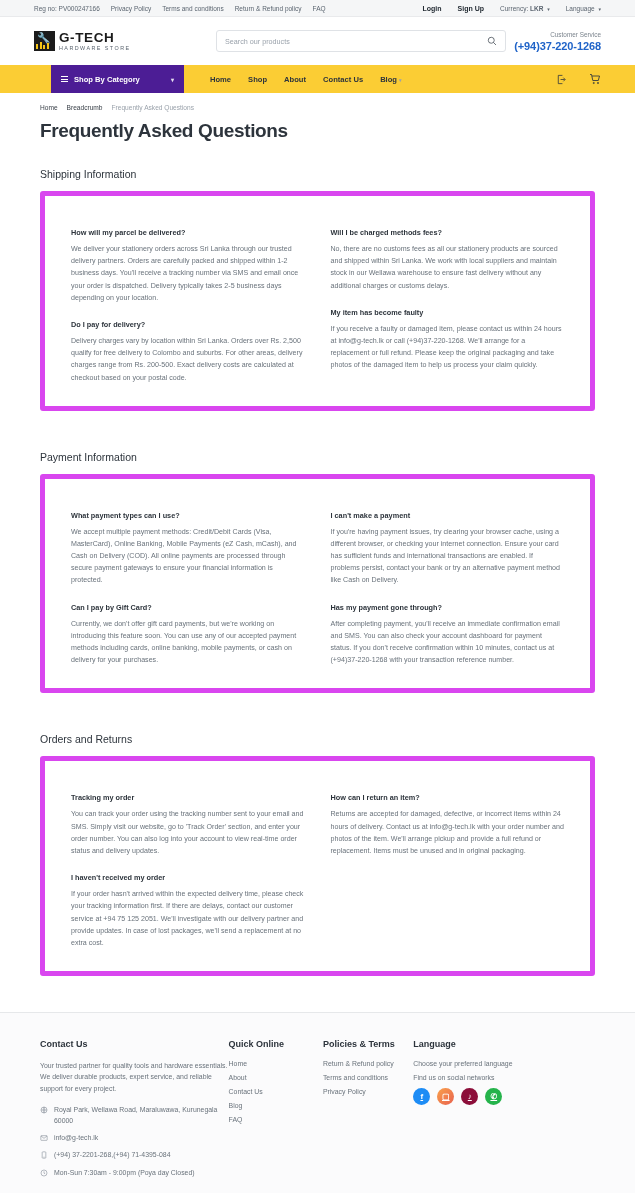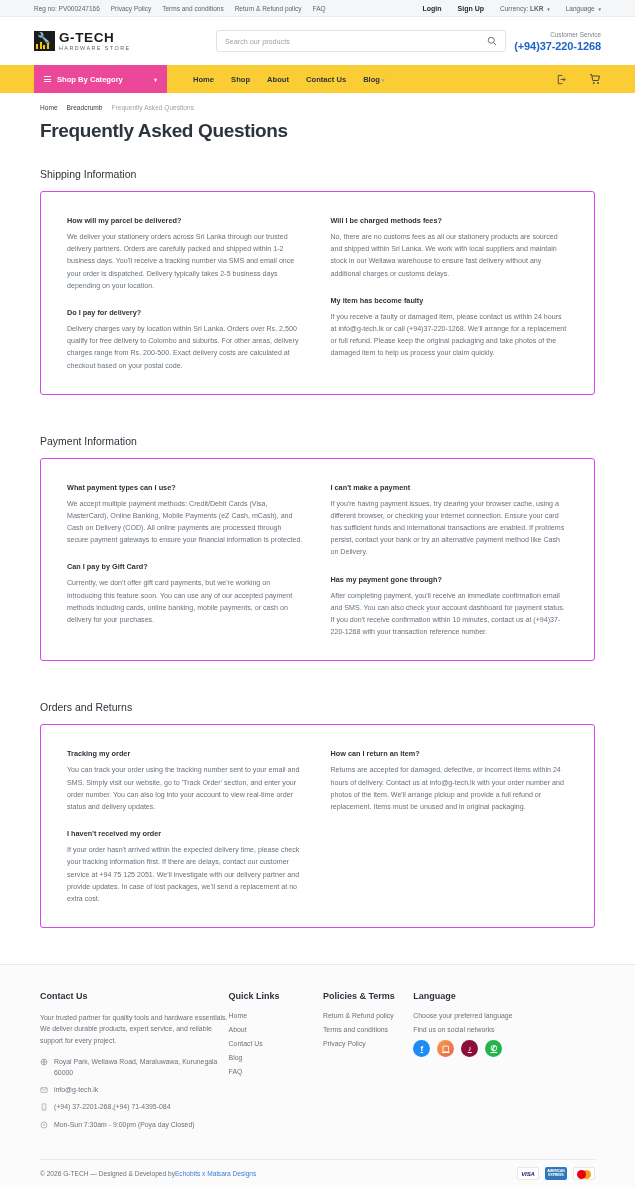--- a/index.html
+++ b/index.html
@@ -75,23 +75,23 @@
   .cs { margin-left: auto; text-align: right; }
   .cs .lbl { font-size: 6.4px; color: #7b848d; line-height: 9px; }
   .cs .num { font-size: 11px; font-weight: bold; color: #1f63c8; line-height: 14px; letter-spacing: -0.1px; }
 
   
   .nav {
     height: 28px; background: #fbcd34; display: flex; align-items: center;
     padding: 0 34px;
   }
   .cat-btn {
-    width: 133px; height: 28px; background: #ec4899; color: #fff;
+    width: 133px; height: 28px; background: #4c1d95; color: #fff;
     display: flex; align-items: center; gap: 6px; padding: 0 10px;
-    font-size: 7.6px; font-weight: bold; 
+    font-size: 7.6px; font-weight: bold; margin-left: 17px;
   }
   .cat-btn .burger { display: inline-flex; flex-direction: column; gap: 1.5px; }
   .cat-btn .burger i { display: block; width: 7px; height: 1px; background: #fff; }
   .cat-btn .dd { margin-left: auto; font-size: 6px; opacity: .85; }
   .nav-links { display: flex; gap: 17px; margin-left: 26px; }
   .nav-links a {
     font-size: 7.6px; font-weight: bold; color: #2d343c; text-decoration: none;
     white-space: nowrap;
   }
   .nav-icons { margin-left: auto; display: flex; gap: 22px; align-items: center; color: #2d343c; }
@@ -105,22 +105,22 @@
   .page-title {
     font-size: 19px; font-weight: bold; color: #2d343c; margin-top: 9px;
     letter-spacing: -0.35px;
   }
 
   
   .faq-sec { margin-top: 26px; }
   .faq-sec.s2 { margin-top: 40px; }
   .sec-title { font-size: 10.5px; color: #2d343c; font-weight: normal; margin-bottom: 11px; }
   .card {
-    border: 1px solid #d946ef; border-radius: 3px; background: #fff;
-    padding: 24px 26px 22px 26px;
+    border: 5px solid #d946ef; border-radius: 3px; background: #fff;
+    padding: 32px 26px 22px 26px;
     display: flex; gap: 26px;
   }
   .col { width: 50%; }
   .qa { margin-bottom: 16px; }
   .qa:last-child { margin-bottom: 0; }
   .q { font-size: 7.3px; font-weight: bold; color: #2d343c; margin-bottom: 6px; }
   .a { font-size: 7.1px; color: #69727b; line-height: 1.72; }
 
   
   .footer { margin-top: 36px; border-top: 1px solid #e6e8ea; background: #fbfbfc; padding: 26px 40px 0 40px; }
@@ -379,21 +379,21 @@
         <div class="finfo">
           <svg class="ic" viewBox="0 0 24 24" fill="none" stroke="currentColor" stroke-width="1.8">
             <circle cx="12" cy="12" r="9"></circle>
               <path d="M12 7v5.5l3.5 2"></path>
           </svg>
           <div class="tx">Mon-Sun 7:30am - 9:00pm (Poya day Closed)</div>
         </div>
       </div>
 
       <div class="fc2">
-        <div class="fh">Quick Links</div>
+        <div class="fh">Quick Online</div>
         <div class="flinks">
           <a href="#">Home</a>
           <a href="#">About</a>
           <a href="#">Contact Us</a>
           <a href="#">Blog</a>
           <a href="#">FAQ</a>
         </div>
       </div>
 
       <div class="fc3">

